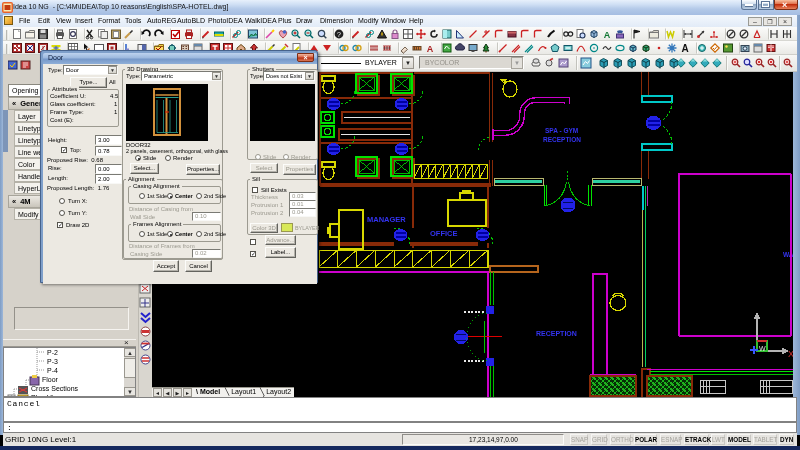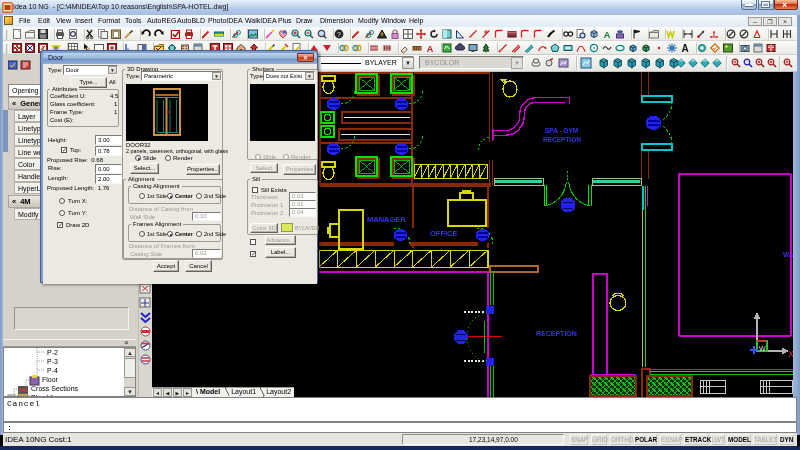--- a/index.html
+++ b/index.html
@@ -1132,21 +1132,21 @@
         <div style="position:absolute;left:222px;top:182px;width:31px;height:10px;background:#ece9e2;border-top:1px solid #fcfcfa;border-left:1px solid #fcfcfa;border-bottom:1px solid #63635e;border-right:1px solid #63635e;box-shadow:inset -1px -1px 0 #b3b1aa;font-size:6px;color:#9b998f;text-align:center;line-height:8px;">Advance...</div>
         <div style="position:absolute;left:207px;top:198px;width:6px;height:6px;border:1px solid #55534c;background:#fff;">
           <div style="position:absolute;left:0px;top:-2px;font-size:6px;color:#111;">✓</div>
         </div>
         <div style="position:absolute;left:222px;top:194px;width:31px;height:11px;background:#ece9e2;border-top:1px solid #fcfcfa;border-left:1px solid #fcfcfa;border-bottom:1px solid #63635e;border-right:1px solid #63635e;box-shadow:inset -1px -1px 0 #b3b1aa;font-size:6px;color:#000;text-align:center;line-height:9px;">Label...</div>
       </div>
 </div>
 <div class="abs" id="cmdhist" style="letter-spacing:0.8px">Cancel</div>
 <div class="abs" id="cmdin">:</div>
 <div class="abs" id="statusbar"></div>
-<div class="abs" style="left:5px;top:435px;font-size:8px;color:#000;">IDEA 10NG Cost:1</div>
+<div class="abs" style="left:5px;top:435px;font-size:8px;color:#000;">GRID 10NG Level:1</div>
 <div class="abs" style="left:402px;top:434px;width:162px;height:11px;background:#e9e7e3;border-top:1px solid #8f8d89;border-left:1px solid #8f8d89;border-bottom:1px solid #fbfbf9;border-right:1px solid #fbfbf9;font-size:6.5px;color:#000;line-height:10px;padding-left:66px;">17,23,14,97,0.00</div>
 <div class="abs" style="left:570px;top:434px;width:18px;height:11px;border:1px solid #c9c7c3;border-top-color:#f6f5f3;border-left-color:#f6f5f3;font-size:6.3px;line-height:10px;text-align:center;color:#a5a39d;">SNAP</div>
 <div class="abs" style="left:591px;top:434px;width:16px;height:11px;border:1px solid #c9c7c3;border-top-color:#f6f5f3;border-left-color:#f6f5f3;font-size:6.3px;line-height:10px;text-align:center;color:#a5a39d;">GRID</div>
 <div class="abs" style="left:610px;top:434px;width:21px;height:11px;border:1px solid #c9c7c3;border-top-color:#f6f5f3;border-left-color:#f6f5f3;font-size:6.3px;line-height:10px;text-align:center;color:#a5a39d;">ORTHO</div>
 <div class="abs" style="left:634px;top:434px;width:23px;height:11px;border:1px solid #c9c7c3;border-top-color:#f6f5f3;border-left-color:#f6f5f3;font-size:6.3px;line-height:10px;text-align:center;color:#000;font-weight:bold;">POLAR</div>
 <div class="abs" style="left:660px;top:434px;width:21px;height:11px;border:1px solid #c9c7c3;border-top-color:#f6f5f3;border-left-color:#f6f5f3;font-size:6.3px;line-height:10px;text-align:center;color:#a5a39d;">ESNAP</div>
 <div class="abs" style="left:684px;top:434px;width:25px;height:11px;border:1px solid #c9c7c3;border-top-color:#f6f5f3;border-left-color:#f6f5f3;font-size:6.3px;line-height:10px;text-align:center;color:#000;font-weight:bold;">ETRACK</div>
 <div class="abs" style="left:711px;top:434px;width:14px;height:11px;border:1px solid #c9c7c3;border-top-color:#f6f5f3;border-left-color:#f6f5f3;font-size:6.3px;line-height:10px;text-align:center;color:#a5a39d;">LWT</div>
 <div class="abs" style="left:727px;top:434px;width:24px;height:11px;border:1px solid #c9c7c3;border-top-color:#f6f5f3;border-left-color:#f6f5f3;font-size:6.3px;line-height:10px;text-align:center;color:#000;font-weight:bold;">MODEL</div>
 <div class="abs" style="left:753px;top:434px;width:24px;height:11px;border:1px solid #c9c7c3;border-top-color:#f6f5f3;border-left-color:#f6f5f3;font-size:6.3px;line-height:10px;text-align:center;color:#a5a39d;">TABLET</div>

